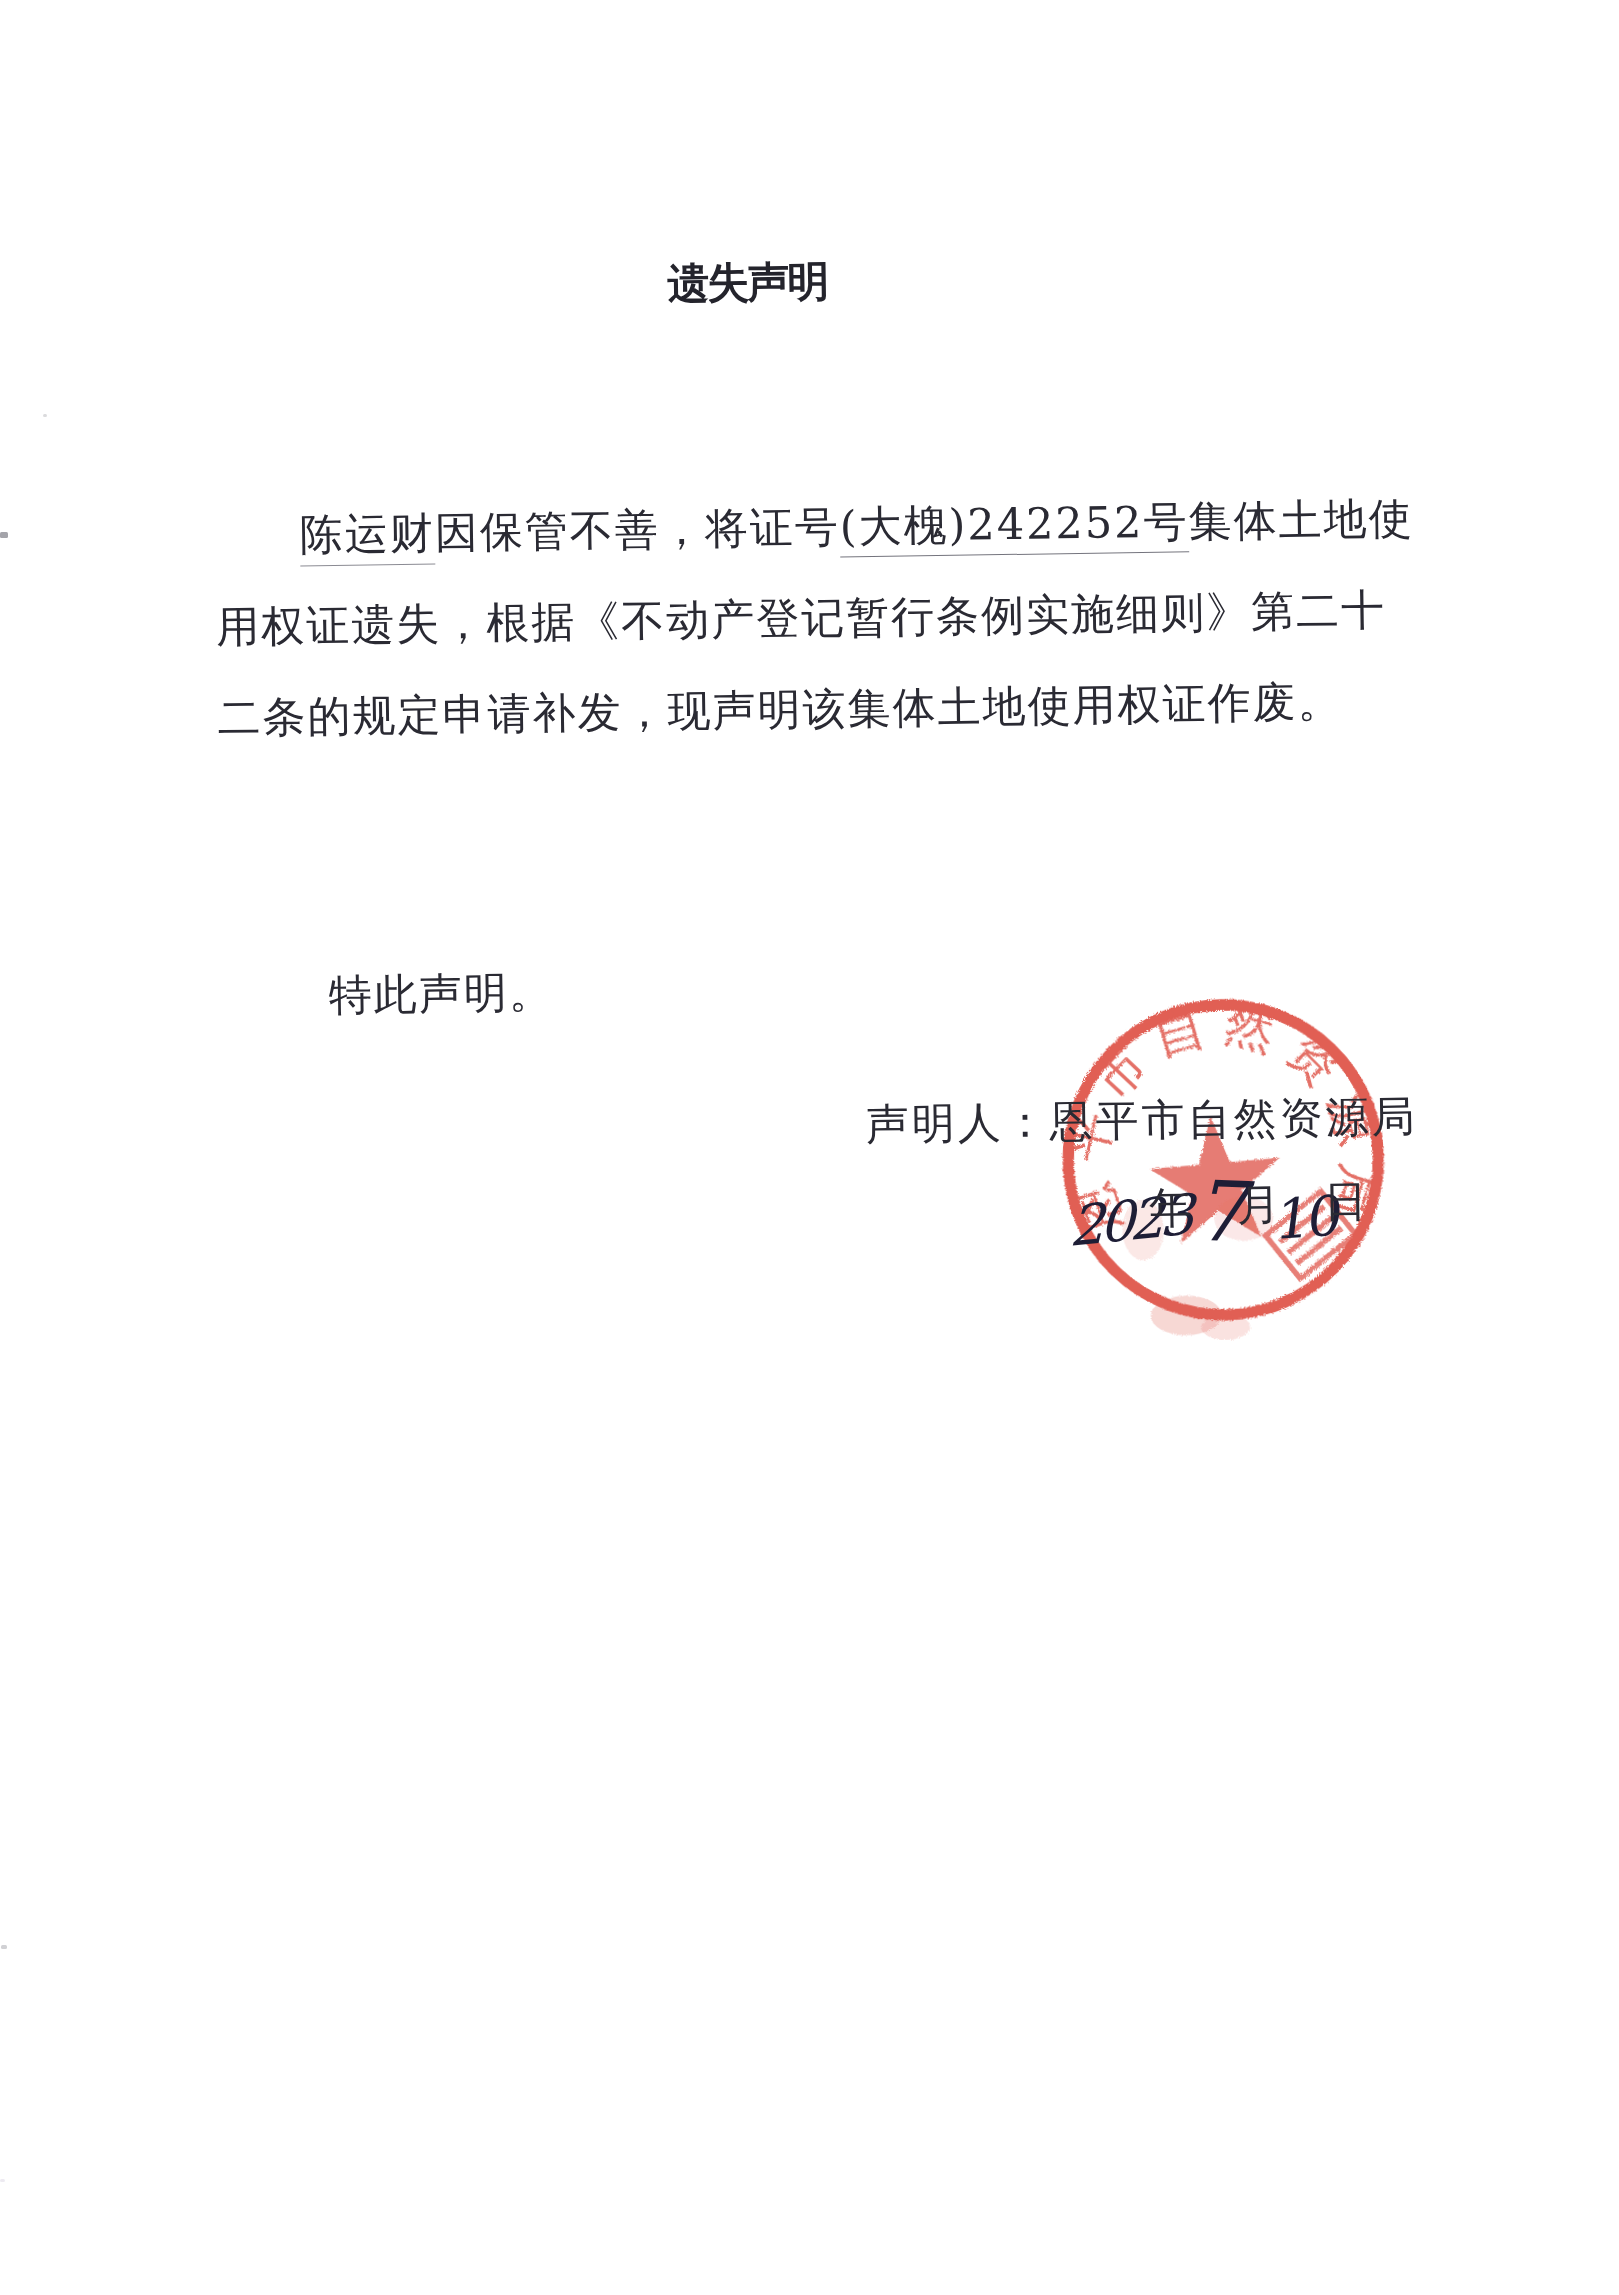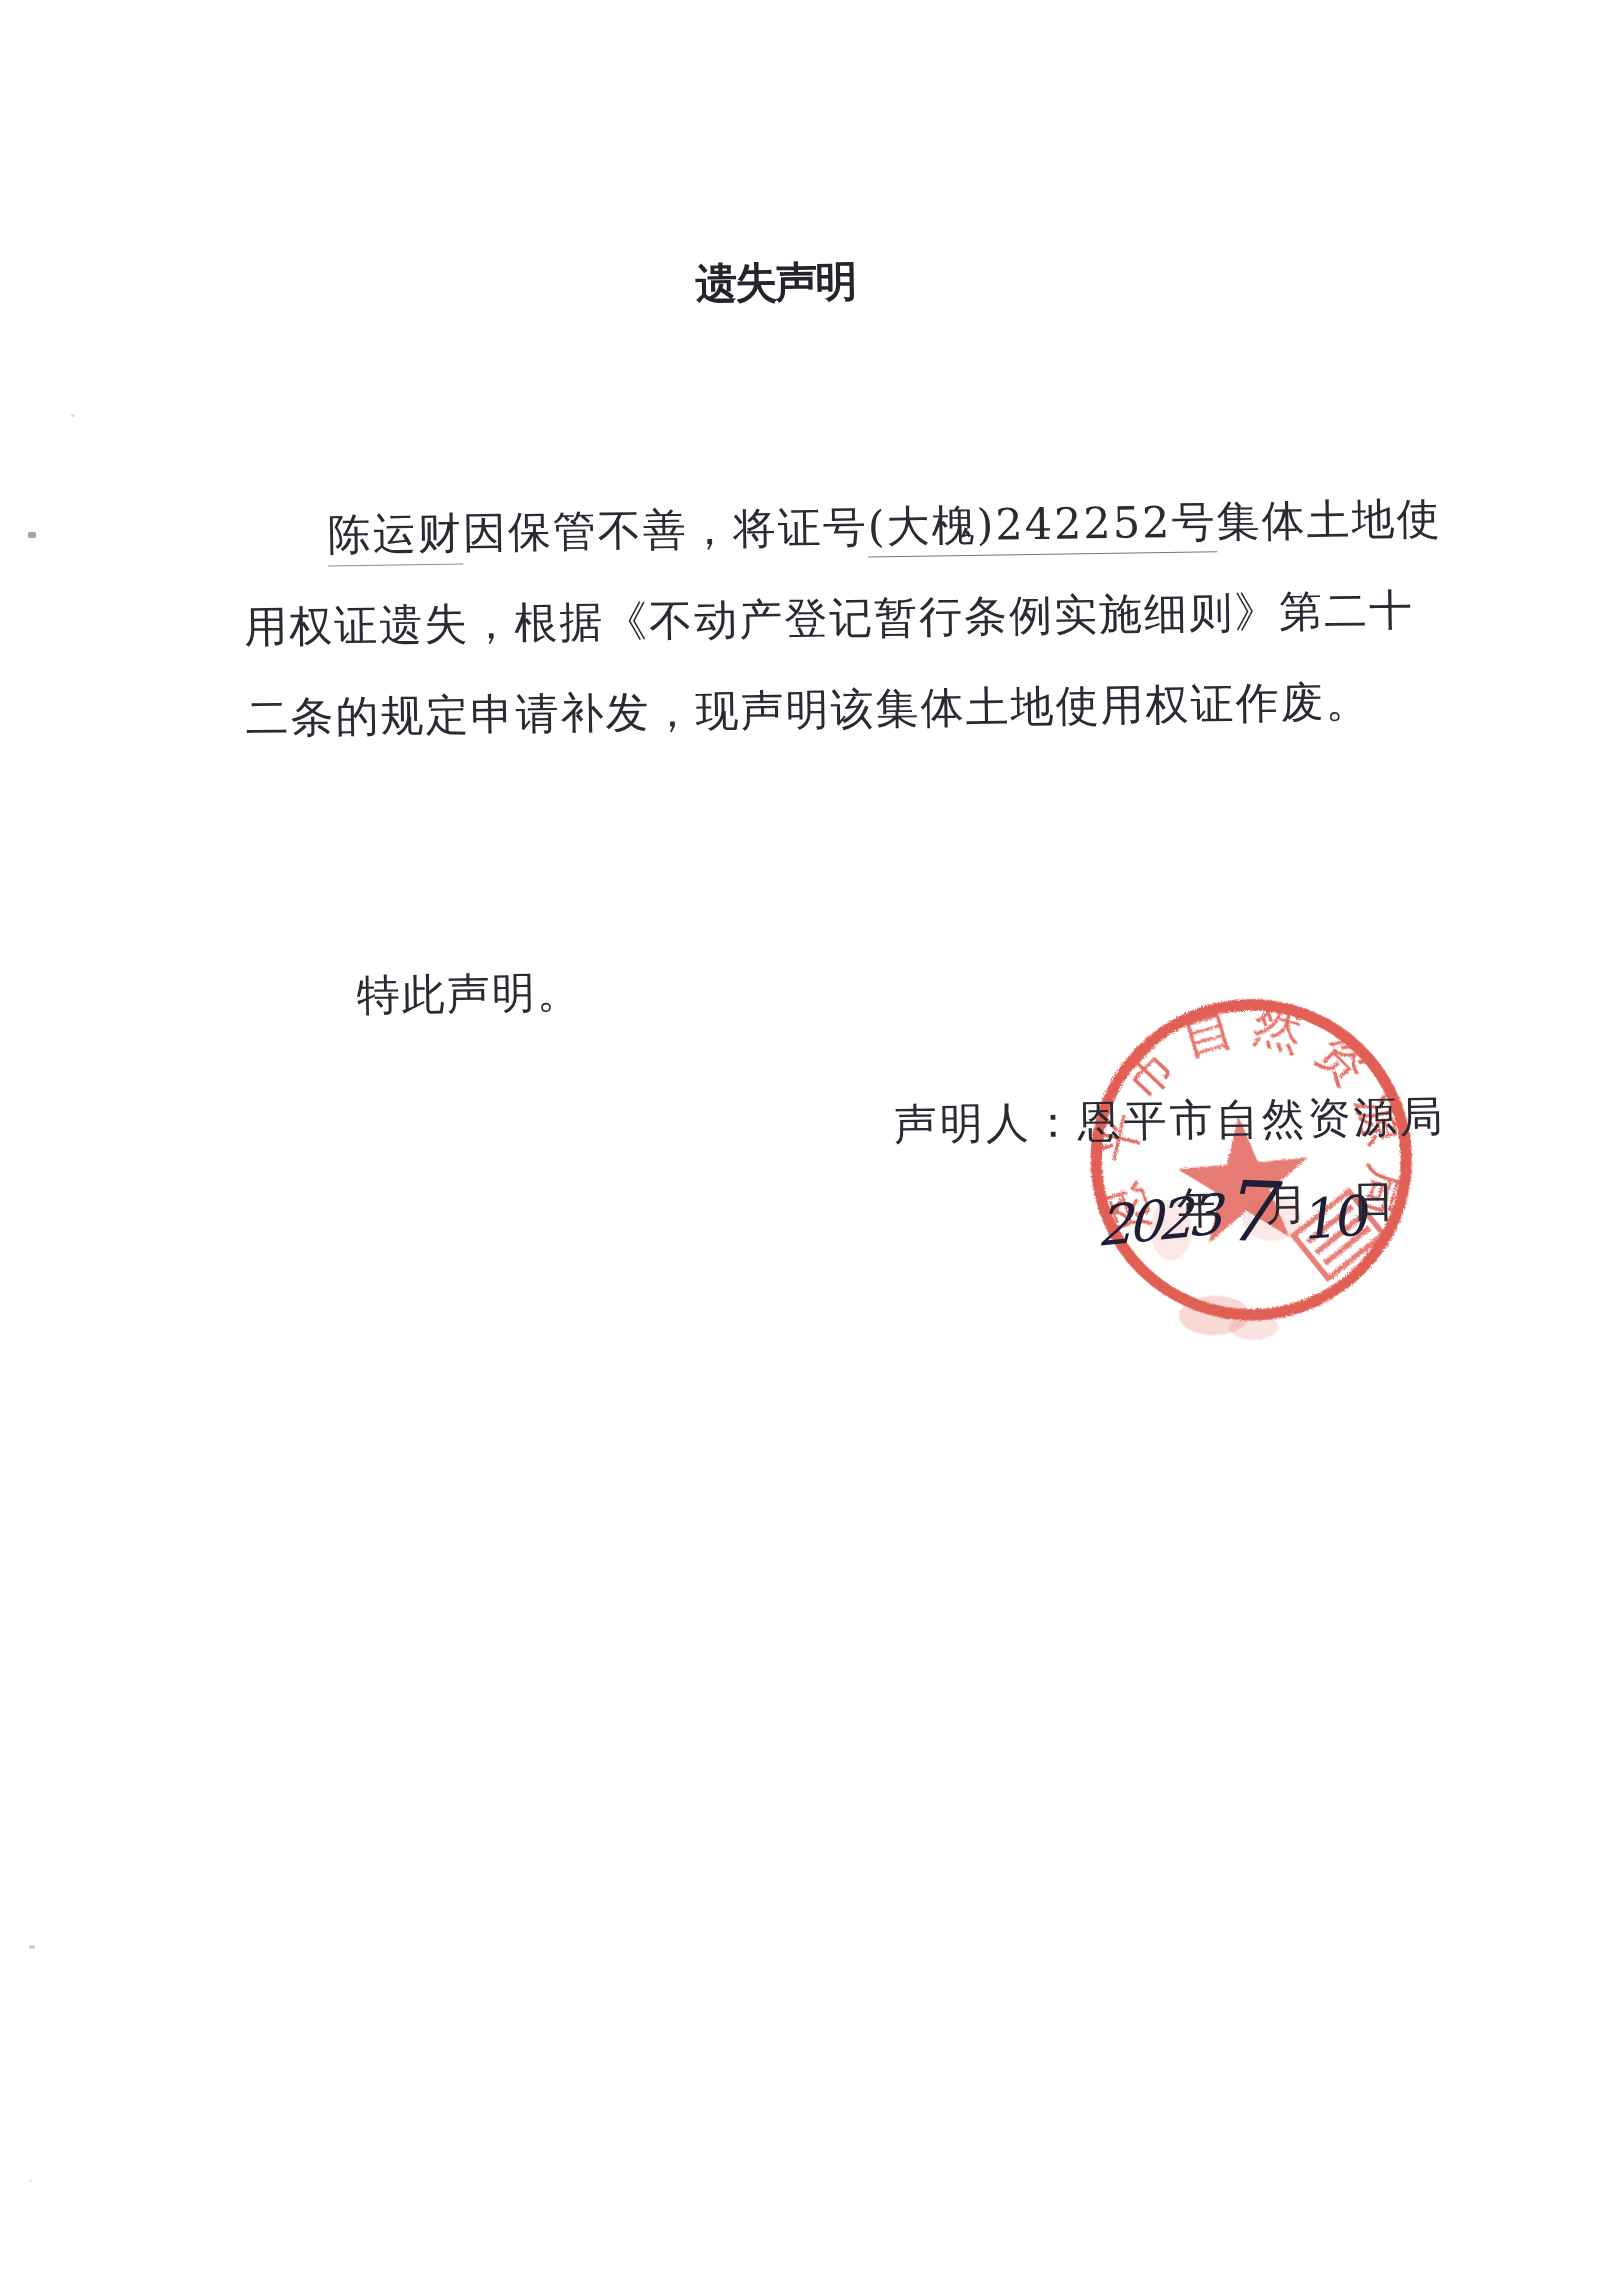--- a/index.html
+++ b/index.html
@@ -2,21 +2,20 @@
 <html style="font-size:7.9px"><head>
 <meta charset="utf-8">
 <style>
   html,body{margin:0;padding:0;background:#ffffff;}
   .page{
     position:relative;
     width:1539px;height:2295px;
     background:#ffffff;
     overflow:hidden;
     font-family:"DejaVu Serif","Liberation Serif",serif;
-    margin-left:28px;
   }
   .tilt{
     position:absolute;inset:0;
     transform:rotate(-0.85deg);
     transform-origin:810px 1147px;
   }
   .txt{
     position:absolute;
     white-space:nowrap;
     color:#2a2a33;

